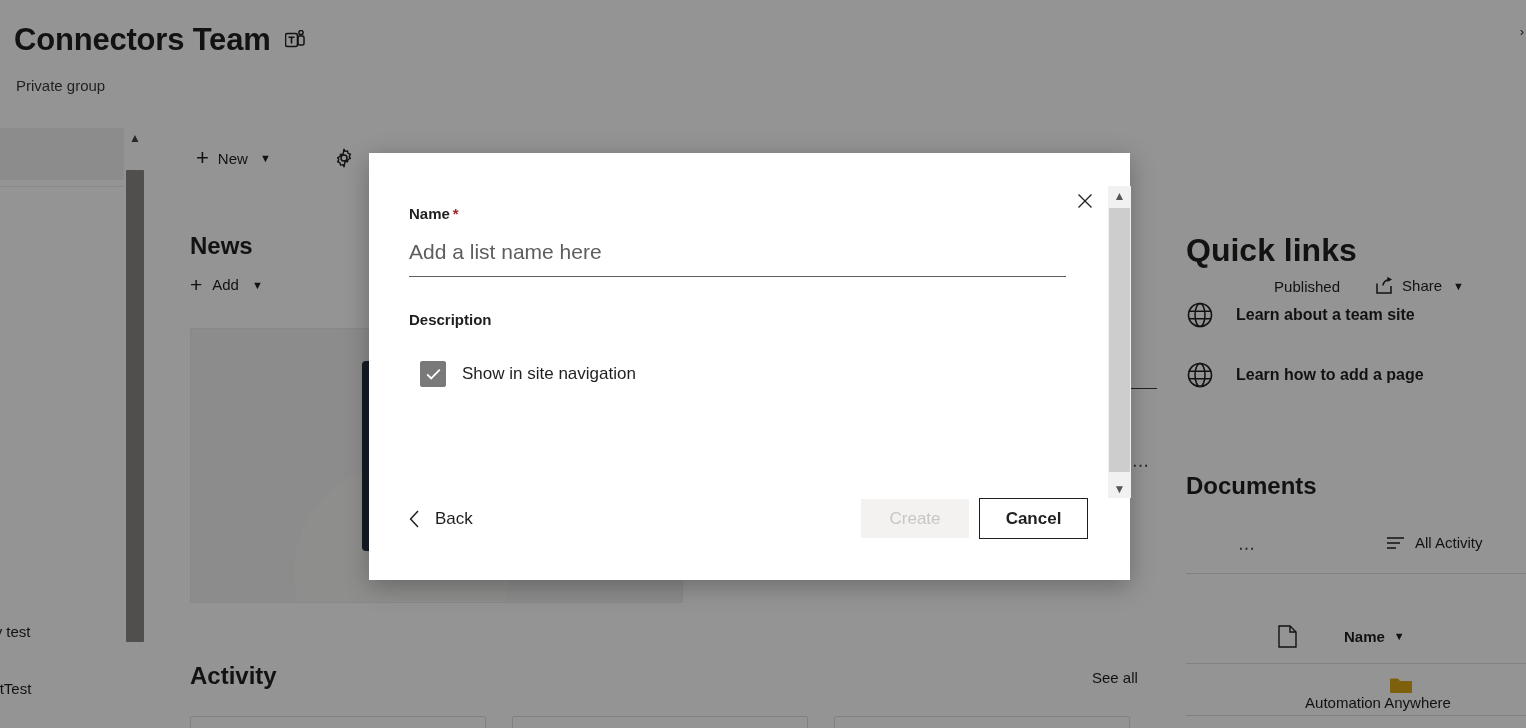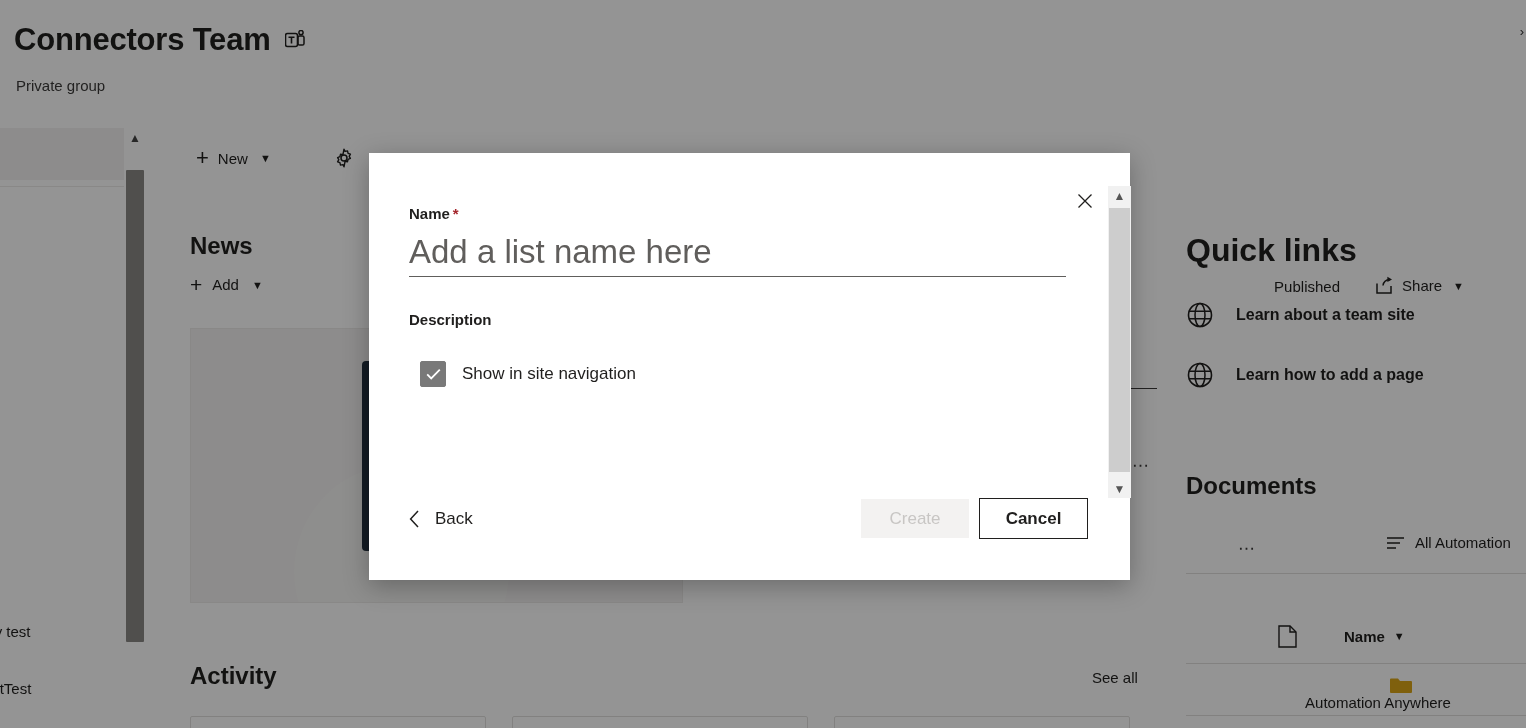--- a/index.html
+++ b/index.html
@@ -106,21 +106,21 @@
   .close-icon { width:16px; height:16px; display:block; }
 
   .dlg-body { position:absolute; left:40px; top:52px; width:657px; }
   .fld-label { font-size:15px; font-weight:700; color:#201f1e; }
   .req-star { color:#a4262c; margin-left:3px; font-size:15px; }
   .fld-input {
     display:block; width:657px; height:44px; margin-top:4px;
     border:none; border-bottom:1px solid #605e5c; background:transparent;
     font-family:"Liberation Sans", sans-serif; color:#201f1e; outline:none;
   }
-  .fld-input.big { font-size:33px; height:50px; }
+  .fld-input.big { font-size:21px; height:50px; }
   .fld-input.big::placeholder { color:#605e5c; opacity:1; }
   .fld-input.small { font-size:17px; height:40px; }
   .fld-input.small::placeholder { color:#605e5c; opacity:1; }
   .fld-group-2 { margin-top:34px; }
 
   .cb-row { display:flex; align-items:center; gap:16px; margin-top:32px;padding-left:11px; }
   .cb-box {
     width:26px; height:26px; background:#797979; border:1px solid #797979;
     display:flex; align-items:center; justify-content:center; flex:none; border-radius:2px;
   }
@@ -270,21 +270,21 @@
 
     <div class="docs-head">Documents</div>
     <div class="docs-bar">
       <div class="docs-dots">⋯</div>
       <div class="docs-view">
         <span>
           <svg class="view-icon" viewBox="0 0 19 16">
             <path d="M1 3h17M1 8h13M1 13h9" stroke="#201f1e" stroke-width="1.5" fill="none"></path>
           </svg>
         </span>
-        <span>All Automation</span>
+        <span>All Activity</span>
       </div>
     </div>
     <div class="docs-rule"></div>
     <div class="docs-colrow">
       <span>
         <svg class="file-icon" viewBox="0 0 19 23">
           <path d="M1 1h11l6 6v15H1z" fill="none" stroke="#201f1e" stroke-width="1.4"></path>
           <path d="M12 1v6h6" fill="none" stroke="#201f1e" stroke-width="1.4"></path>
         </svg>
       </span>

